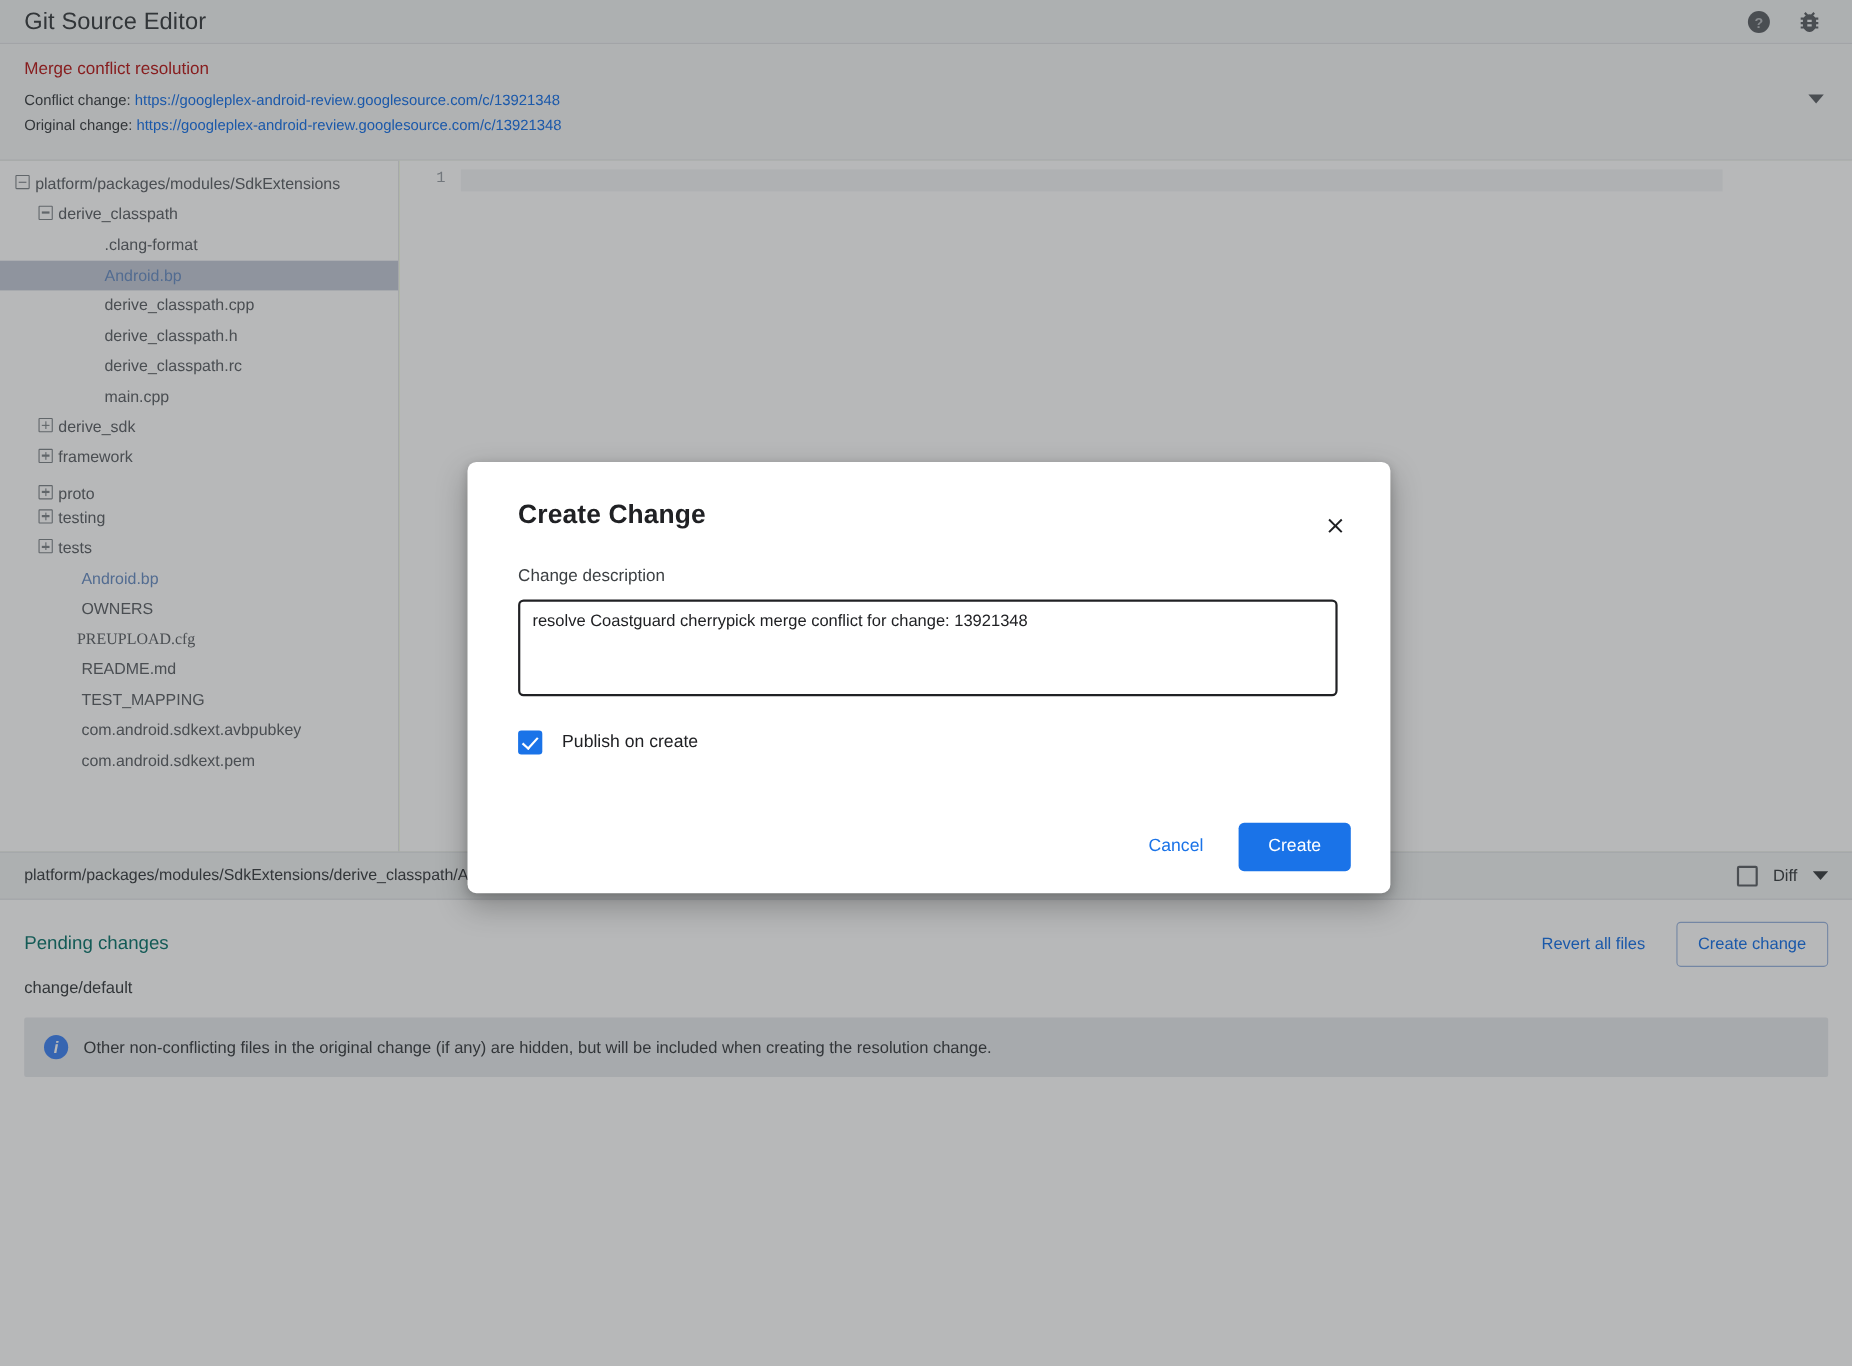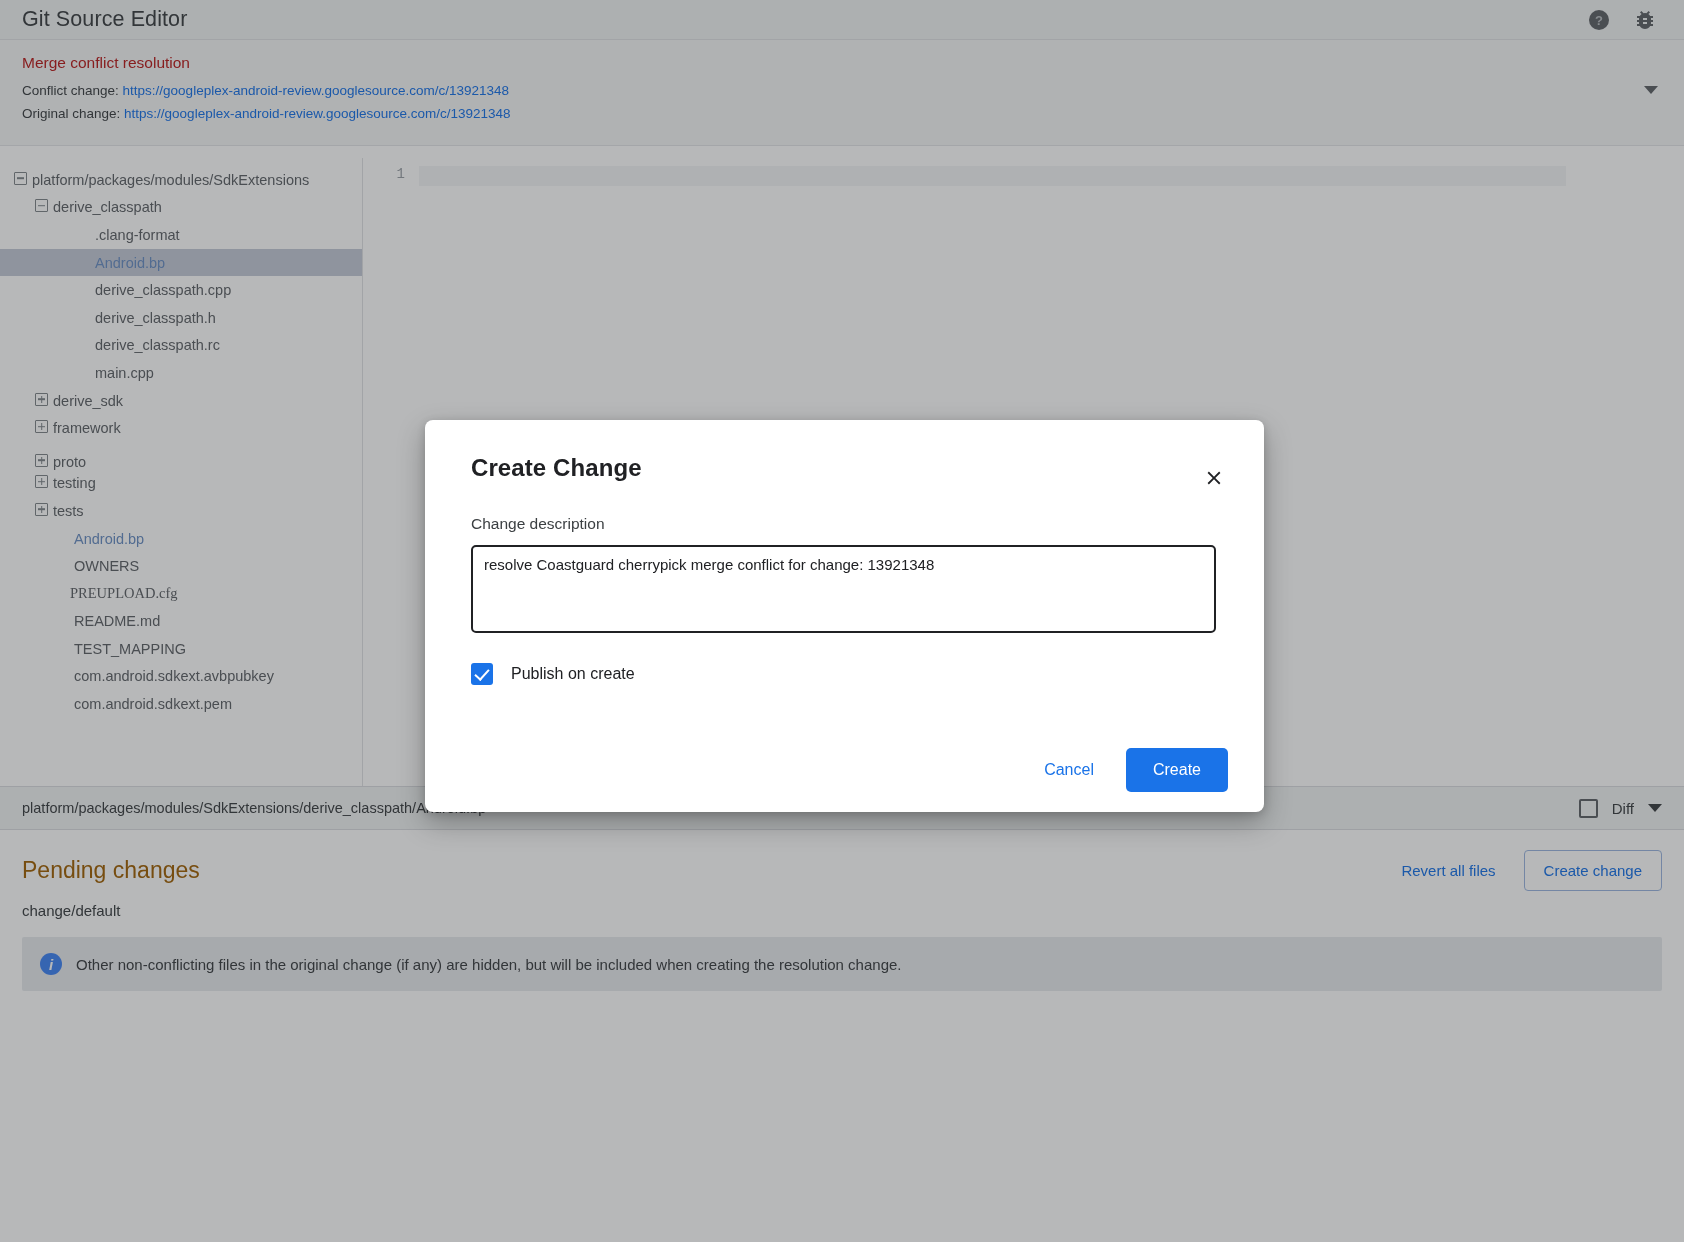--- a/index.html
+++ b/index.html
@@ -50,21 +50,21 @@
   .collapse-caret {
     position: absolute; right: 26px; top: 46px;
     width: 0; height: 0;
     border-left: 7px solid transparent;
     border-right: 7px solid transparent;
     border-top: 8px solid #5f6368;
     cursor: pointer;
   }
 
   
-  .workspace { display: flex; height: 628px; background: #bef264; margin-top: 12px; }
+  .workspace { display: flex; height: 628px; background: #bef264; }
   .tree {
     width: 363px; flex: 0 0 363px;
     background: #fff;
     border-right: 1px solid #e0e2e5;
     padding: 8px 0 0 0;
     overflow: hidden;
   }
   .tree-node {
     display: flex; align-items: center;
     height: 27.6px;
@@ -121,21 +121,21 @@
     width: 0; height: 0;
     border-left: 7px solid transparent; border-right: 7px solid transparent;
     border-top: 8px solid #3c4043; cursor: pointer;
   }
 
   
   .pending {
     background: #fff; padding: 18px 22px 0 22px;
   }
   .pending-head { display: flex; align-items: center; height: 44px; }
-  .pending-title { font-size: 23px; color: #a16207; }
+  .pending-title { font-size: 17px; color: #0f766e; }
   .pending-actions { margin-left: auto; display: flex; align-items: center; gap: 22px; }
   .link-btn {
     font-size: 15px; color: #1a73e8; background: none; border: none;
     cursor: pointer; font-family: inherit; padding: 6px 6px;
   }
   .outline-btn {
     font-size: 15px; color: #1a73e8;
     border: 1px solid #9cb6e0; border-radius: 4px;
     background: transparent; padding: 11px 19px; cursor: pointer; font-family: inherit;
   }

